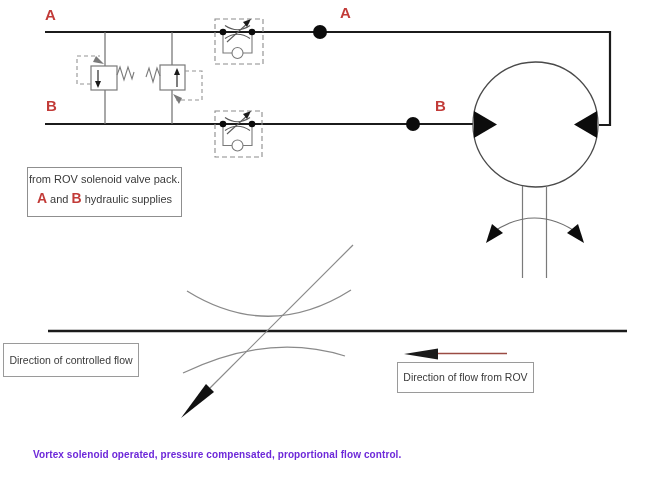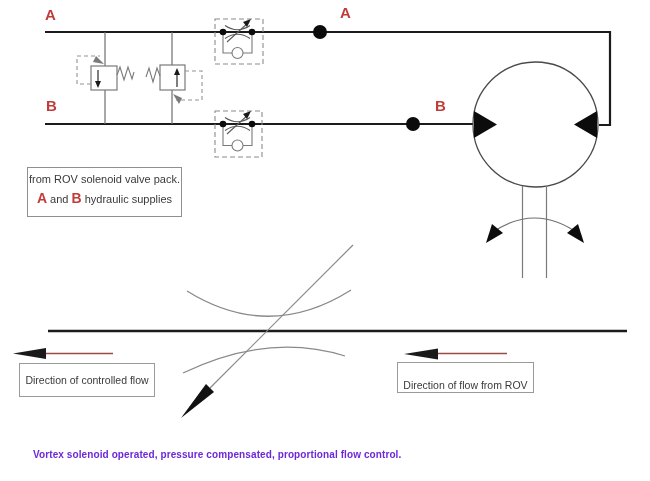--- a/index.html
+++ b/index.html
@@ -15,22 +15,22 @@
     position:absolute;left:27px;top:167px;width:153px;height:44px;
     border:1px solid #8f8f8f;background:#ffffff;text-align:center;
     color:#3a3a3a;font-size:11px;line-height:1.45;padding-top:4px;box-sizing:content-box;
   }
   .info-box .big-red{color:#c23b38;font-weight:700;font-size:14px;}
   .dir-box{
     position:absolute;border:1px solid #9a9a9a;background:#ffffff;
     color:#3a3a3a;font-size:10.5px;text-align:center;
     display:flex;flex-direction:column;justify-content:center;line-height:1.35;
   }
-  .dir-box.left{left:3px;top:363px;width:134px;height:32px;margin-left:16px;}
-  .dir-box.right{left:397px;top:362px;width:135px;height:29px;justify-content:flex-end;}
+  .dir-box.left{left:3px;top:343px;width:134px;height:32px;}
+  .dir-box.right{left:397px;top:362px;width:135px;height:29px;}
   .caption{
     position:absolute;left:33px;top:449px;color:#6d28d9;
     font-weight:700;font-size:10px;letter-spacing:0.1px;
   }
 </style>
 </head>
 <body>
 
 <div class="stage">
 

